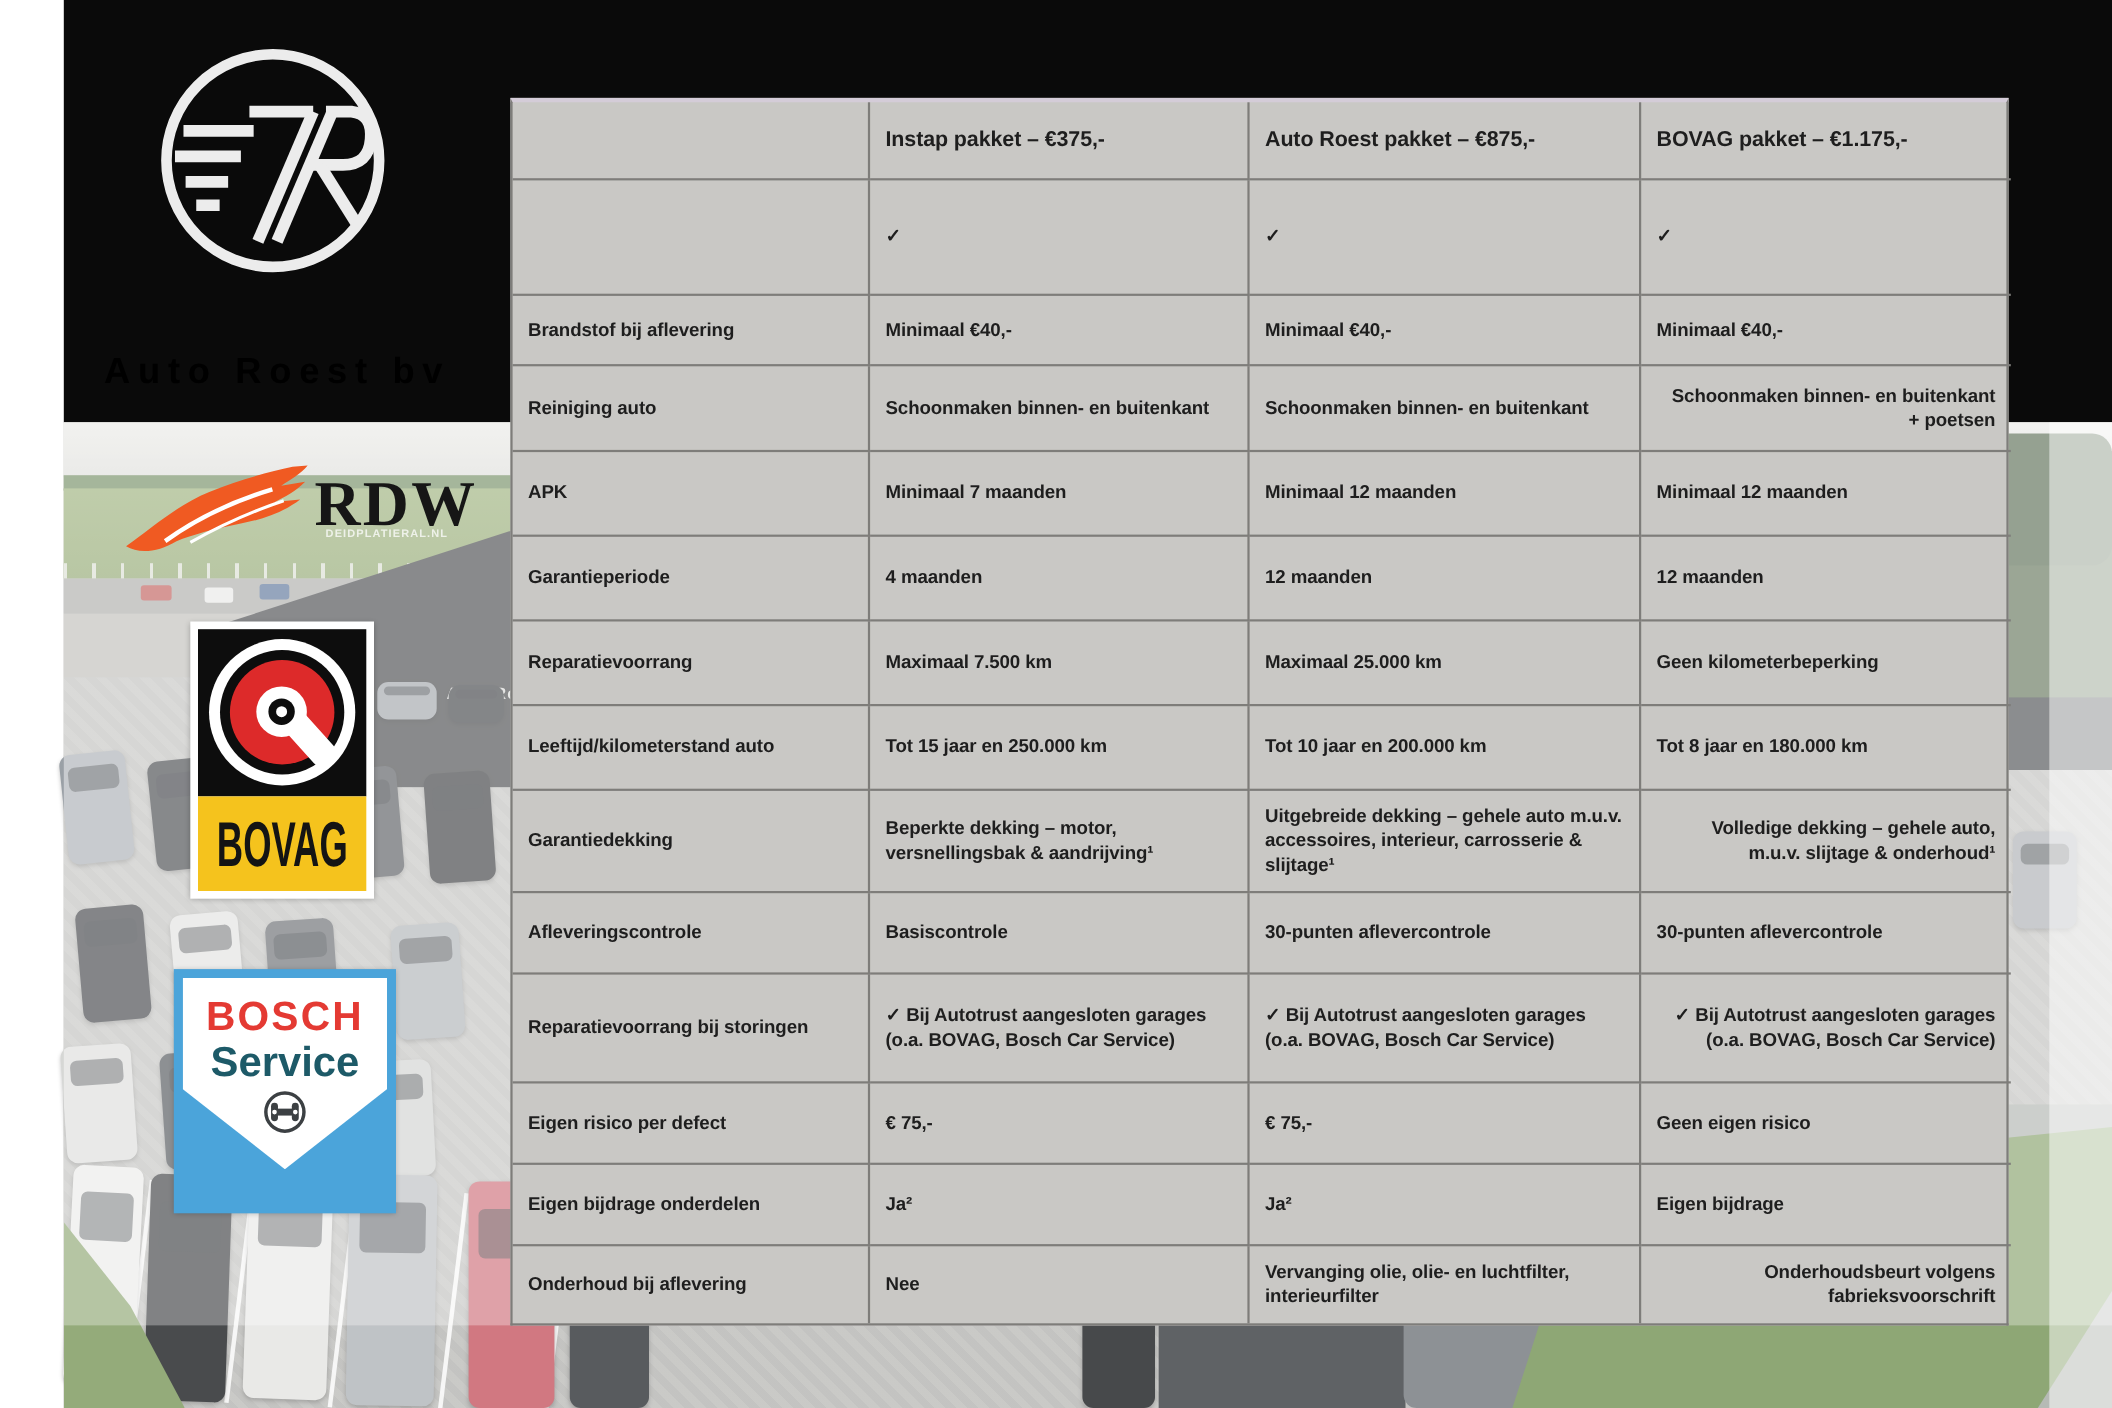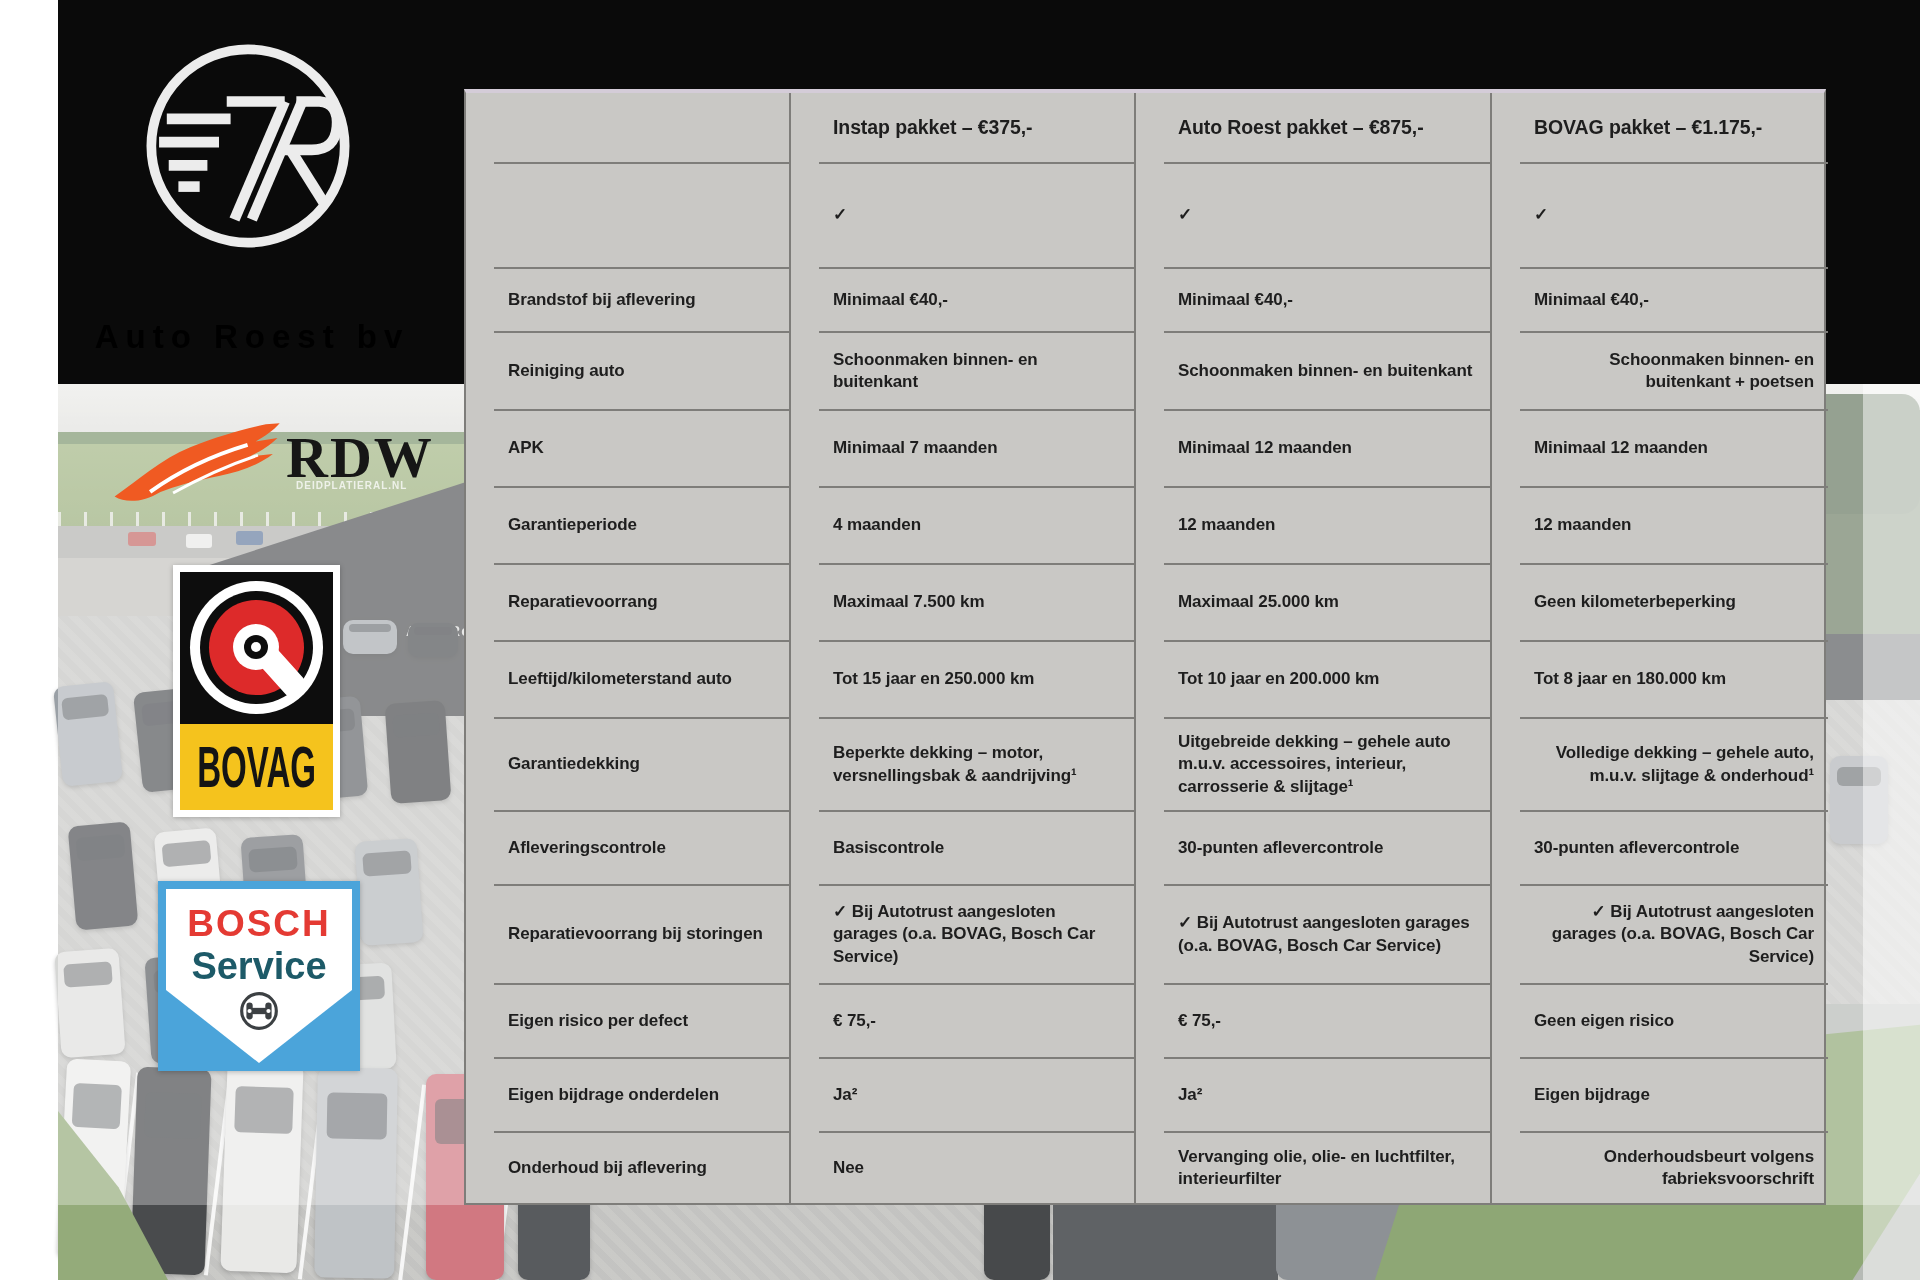--- a/index.html
+++ b/index.html
@@ -59,36 +59,36 @@
   
   .bovag{position:absolute;left:173px;top:565px;width:167px;height:252px;background:#ffffff;z-index:4;
          box-shadow:0 1px 5px rgba(0,0,0,.25);}
   .bovag-top{position:absolute;left:7px;top:7px;width:153px;height:152px;background:#0d0d0d;overflow:hidden;}
   .bv-c{position:absolute;border-radius:50%;}
   .bovag-band{position:absolute;left:7px;top:159px;width:153px;height:86px;background:#f5c31d;
               display:flex;align-items:center;justify-content:center;overflow:hidden;}
   .bovag-band span{font-size:46px;font-weight:700;color:#141414;transform:scale(.72,1.25);letter-spacing:0px;}
 
   
-  .bosch{position:absolute;left:158px;top:881px;width:202px;height:190px;background:#4ba4da;z-index:4;
+  .bosch{position:absolute;left:158px;top:881px;width:202px;height:222px;background:#4ba4da;z-index:4;
          box-shadow:0 1px 5px rgba(0,0,0,.25);}
   .bosch-white{position:absolute;left:8px;top:8px;width:186px;height:174px;background:#ffffff;
                clip-path:polygon(0 0,100% 0,100% 58%,50% 100%,0 58%);
                display:flex;flex-direction:column;align-items:center;}
   .bosch-line1{margin-top:14px;font-size:37px;font-weight:800;color:#e43a33;letter-spacing:2px;}
   .bosch-line2{margin-top:0px;font-size:38px;font-weight:700;color:#1d5a68;}
   .bosch-emblem{margin-top:2px;}
 
   
   .pkg-table{position:absolute;left:464px;top:89px;width:1362px;z-index:6;display:grid;
              background:#c9c8c5;border:2px solid #7e7d7a;border-top:4px solid #d4ccd8;
              box-sizing:border-box;}
   .cell{display:flex;align-items:center;padding:6px 14px;box-sizing:border-box;
         border-right:2px solid #7e7d7a;border-bottom:2px solid #7e7d7a;
-        color:#1e1e1e;font-weight:700;font-size:17px;line-height:1.32;letter-spacing:-0.1px;margin-left:28px;}
+        color:#1e1e1e;font-weight:700;font-size:17px;line-height:1.32;letter-spacing:-0.1px;}
   .cell.last-col{border-right:none;text-align:right;}
   .cell.last-row{border-bottom:none;}
   .cell.hdr{font-size:19.5px;}
 </style>
 </head>
 <body>
 
 <div id="stage">
 
   <div class="banner"></div>

